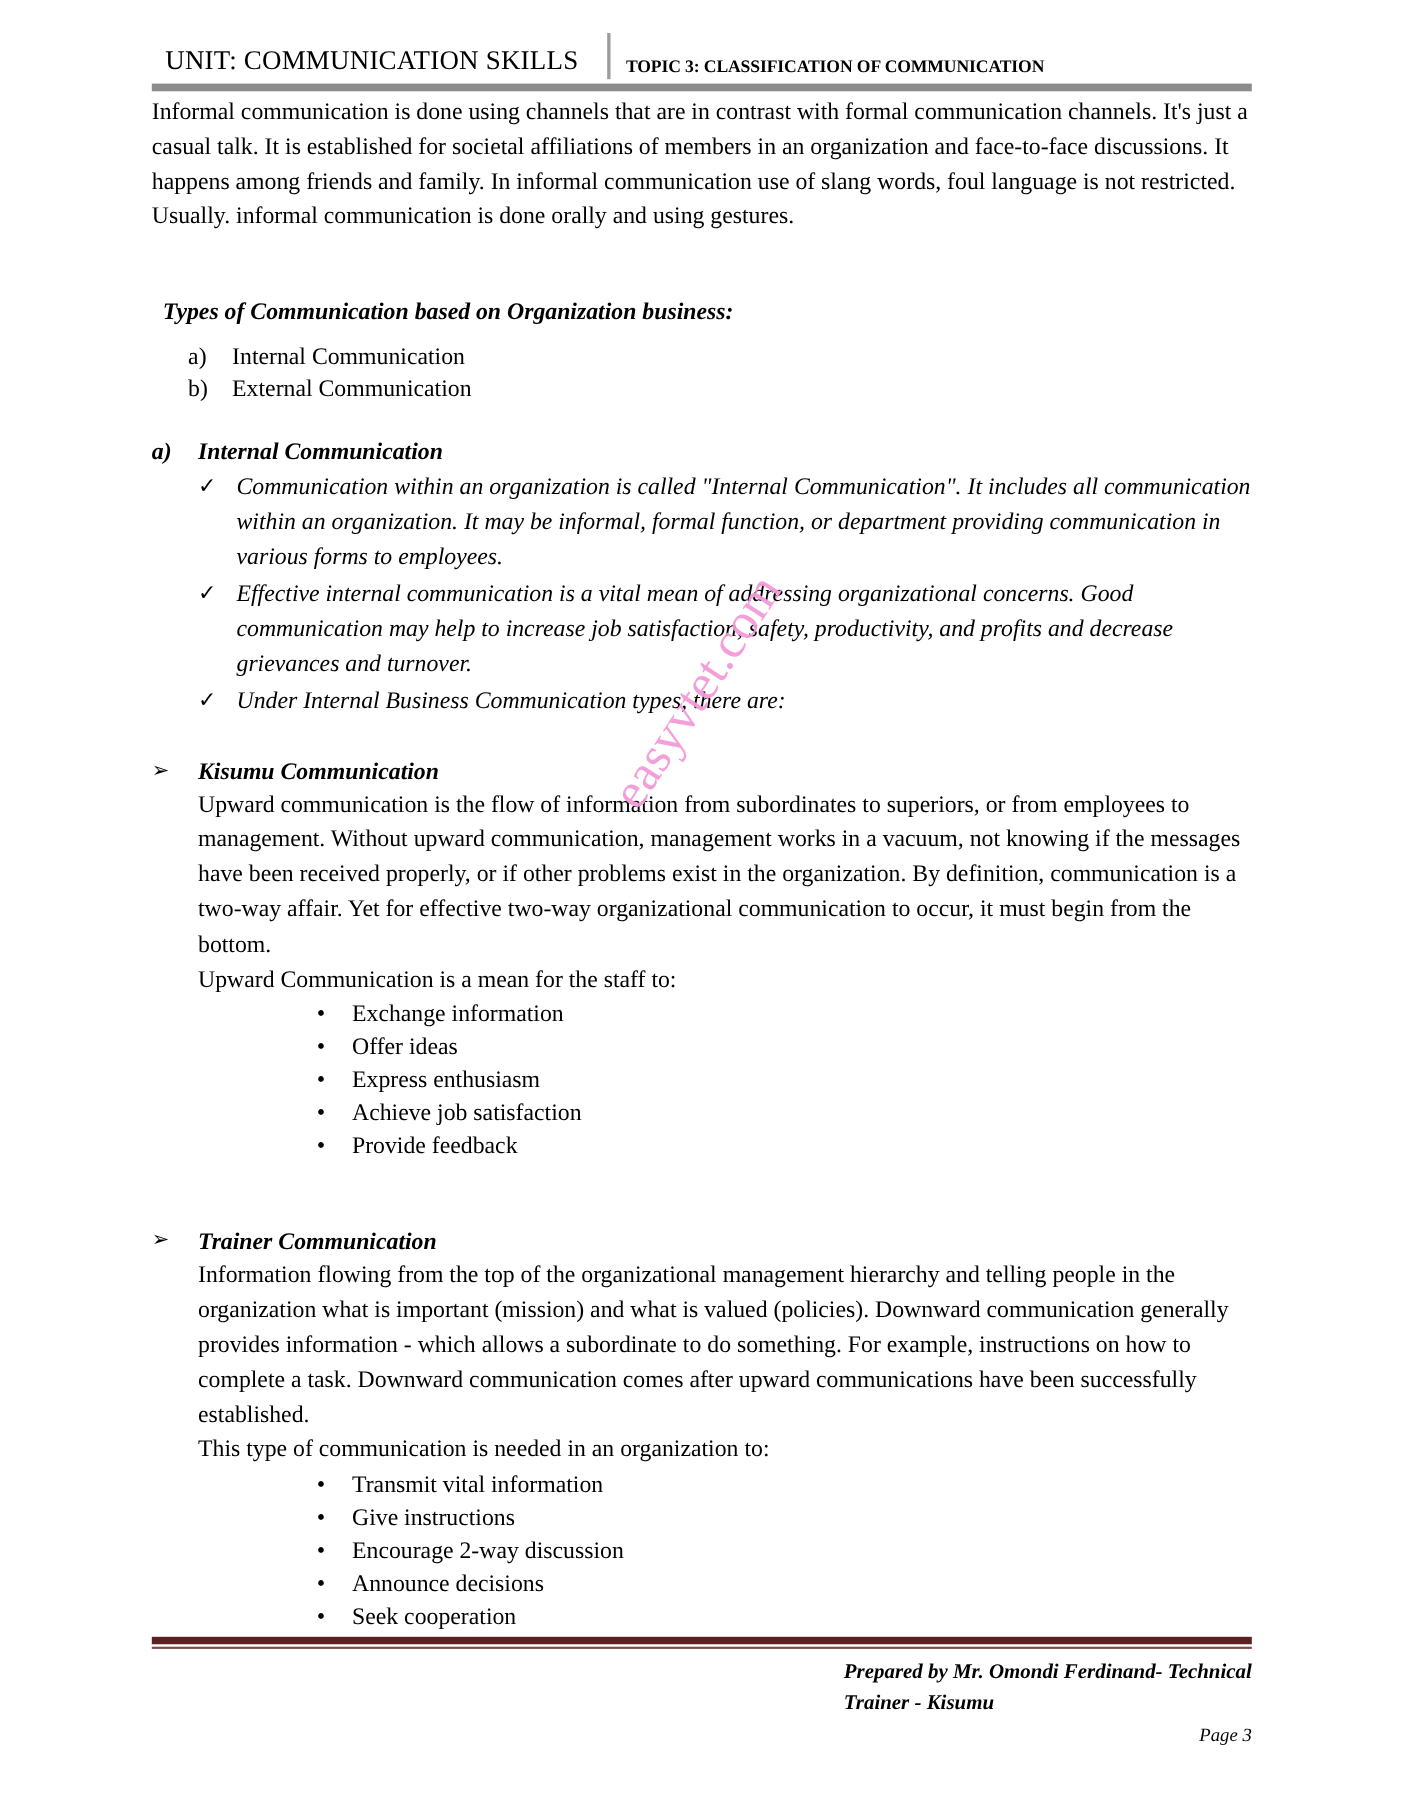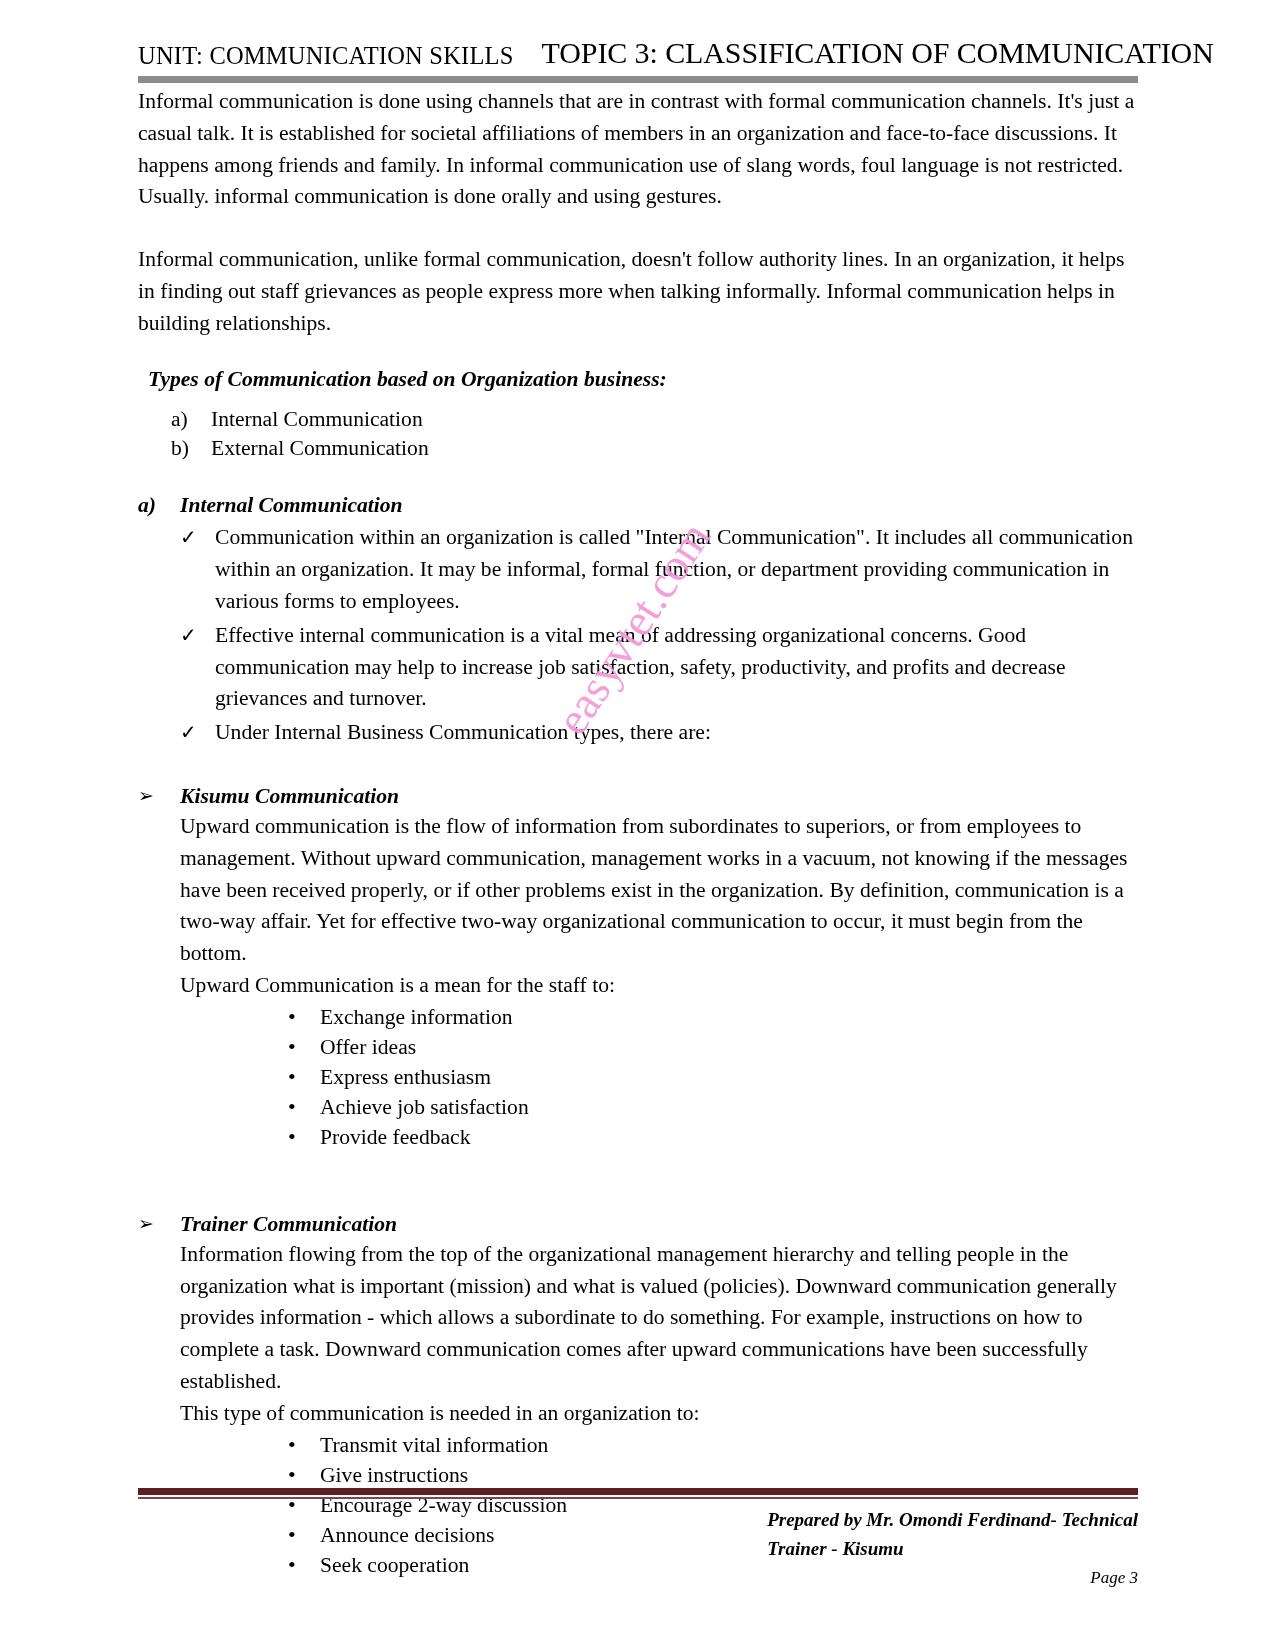--- a/index.html
+++ b/index.html
@@ -46,22 +46,22 @@
     padding-bottom: 2px;
   }
   .header-divider {
     width: 3px;
     align-self: stretch;
     background: #9b9b9b;
     margin: 2px 14px 0 14px;
   }
   .header-right {
     flex: 1;
-    font-size: 30px;
-    font-weight: normal;
+    font-size: 16px;
+    font-weight: bold;
     white-space: nowrap;
     padding-bottom: 2px;
     letter-spacing: -0.1px;
   }
   .header-rule {
     position: absolute;
     left: 138px;
     top: 76px;
     width: 1000px;
     height: 7px;
@@ -131,20 +131,21 @@
     padding-left: 42px;
     margin-top: 2px;
   }
   ul.check-list > li .marker {
     width: 35px;
     flex: 0 0 35px;
     font-size: 20px;
   }
   ul.check-list > li .txt {
     flex: 1;
+    font-style: italic;
   }
 
   
   .arrow-head {
     display: flex;
     font-weight: bold;
     font-style: italic;
     font-size: 21.6px;
     line-height: 30px;
   }
@@ -248,21 +249,20 @@
     </div>
   </div>
   <div class="header-rule"></div>
 
   <div class="content">
 
     <p class="para">Informal communication is done using channels that are in contrast with formal communication channels. It's just a casual talk. It is established for societal affiliations of members in an organization and face-to-face discussions. It happens among friends and family. In informal communication use of slang words, foul language is not restricted. Usually. informal communication is done orally and using gestures.</p>
 
     <div class="spacer-line"></div>
 
-    <p class="para">Informal communication, unlike formal communication, doesn't follow authority lines. In an organization, it helps in finding out staff grievances as people express more when talking informally. Informal communication helps in building relationships.</p>
 
     <div style="height:14px"></div>
 
     <div class="heading-italic-bold">Types of Communication based on Organization business:</div>
 
     <ul class="alpha-list">
       <li>
         <span class="marker">a)</span>
         <span>Internal Communication</span>
       </li>

